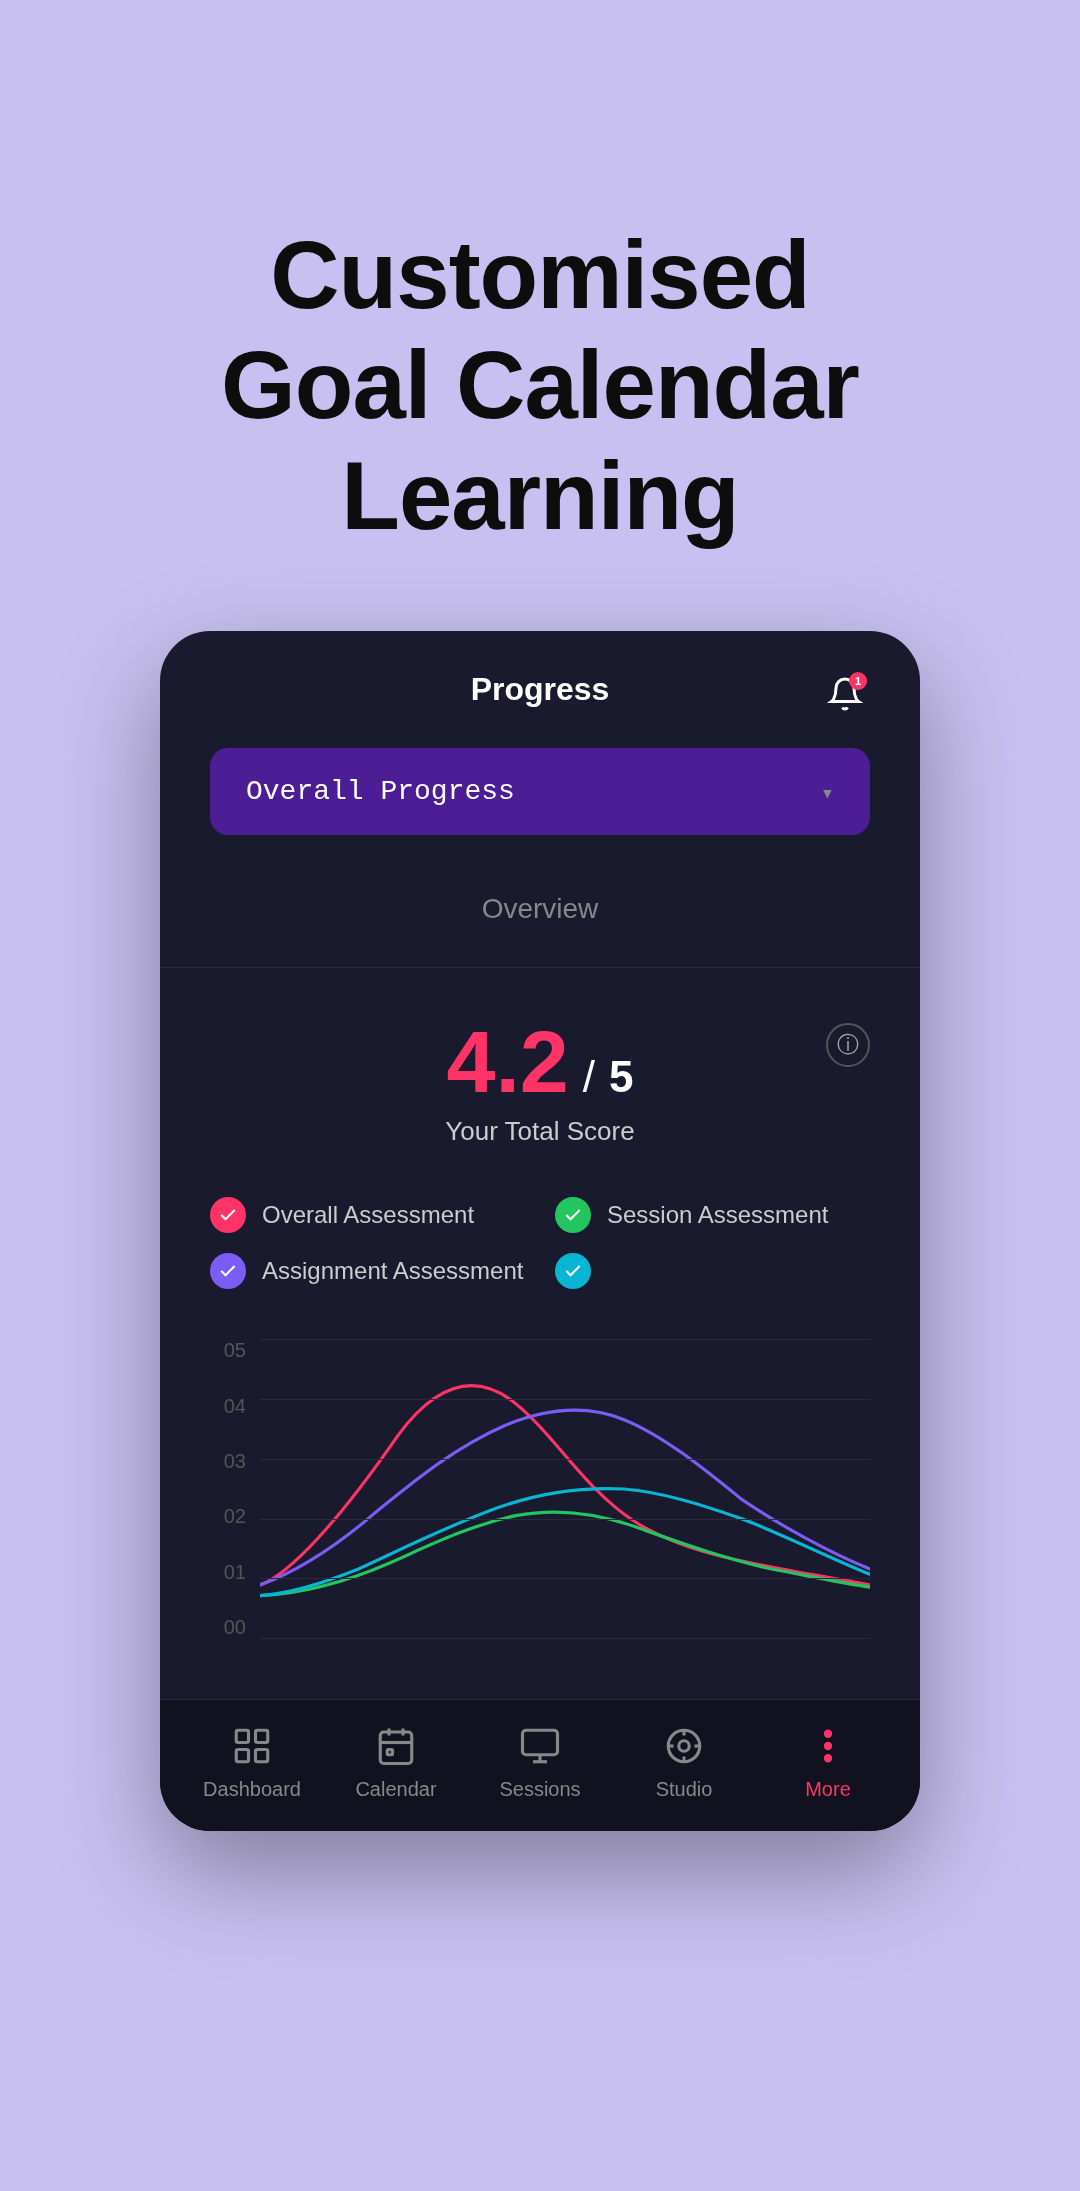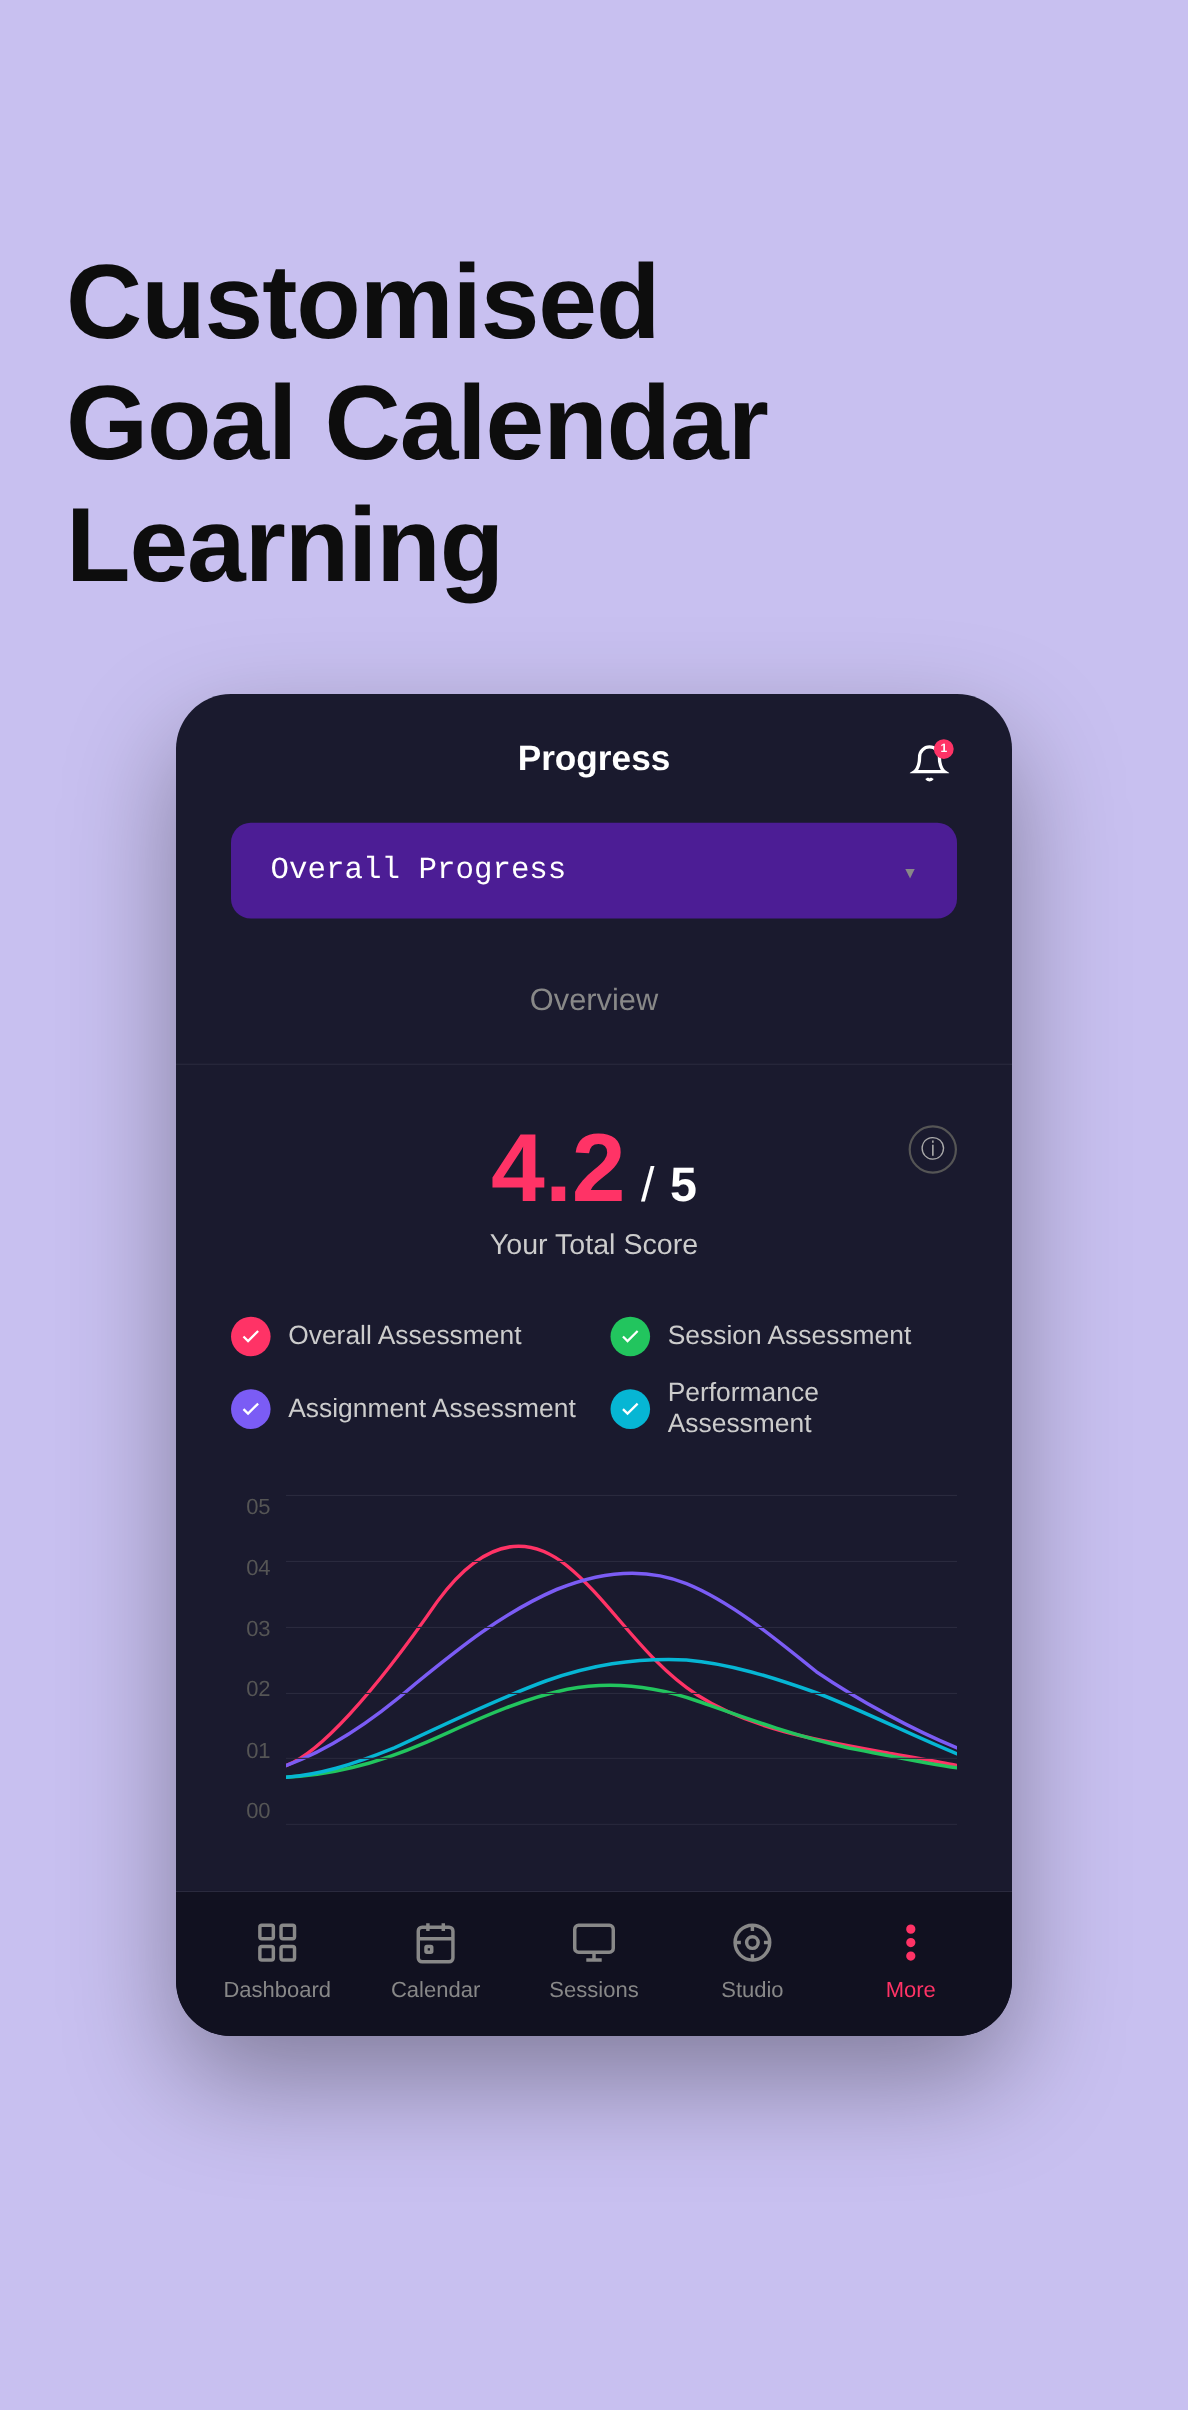--- a/index.html
+++ b/index.html
@@ -23,21 +23,21 @@
       flex-direction: column;
       align-items: center;
       justify-content: center;
       padding: 220px 60px 80px;
     }
 
     .hero-title {
       font-size: 96px;
       font-weight: 900;
       color: #0d0d0d;
-      text-align: left;
+      text-align: center;
       line-height: 1.15;
       letter-spacing: -1px;
     }
 
     .app-card {
       width: 760px;
       background: #1a1a2e;
       border-radius: 50px;
       overflow: hidden;
       box-shadow: 0 40px 100px rgba(0,0,0,0.35);
@@ -457,21 +457,20 @@
           </svg>
       </div>
       <span class="legend-label">Assignment Assessment</span>
     </div>
     <div class="legend-item">
       <div class="legend-check cyan">
         <svg viewBox="0 0 24 24">
             <polyline points="20 6 9 17 4 12"></polyline>
           </svg>
       </div>
-      <span class="legend-label">Performance Assessment</span>
     </div>
   </div>
 
   <div class="chart-section">
     <div class="chart-container">
       <div class="chart-y-labels">
         <span class="y-label">00</span>
         <span class="y-label">01</span>
         <span class="y-label">02</span>
         <span class="y-label">03</span>

